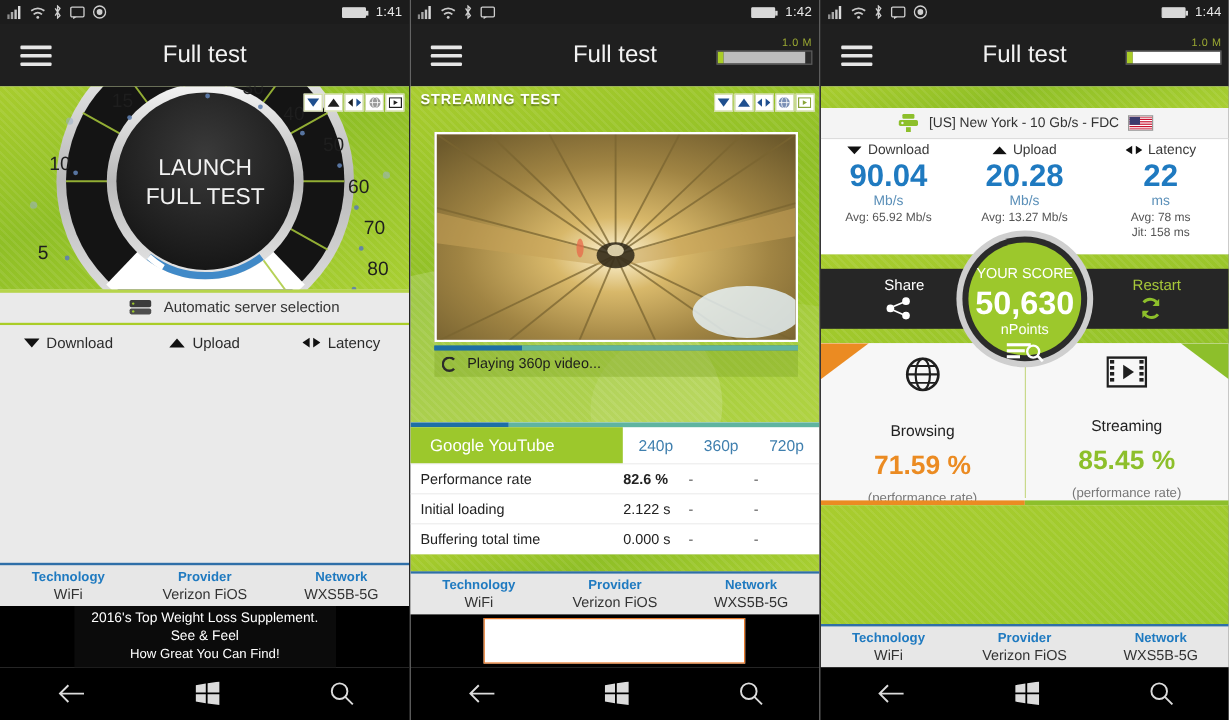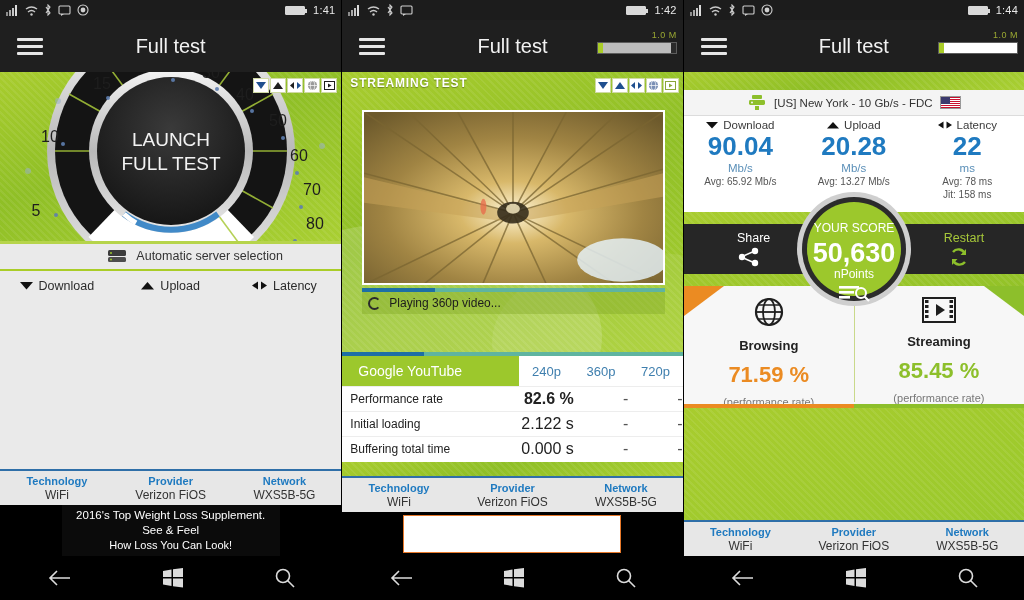--- a/index.html
+++ b/index.html
@@ -178,21 +178,21 @@
   .st-topbar .a { width: 24%; background: #1d6fa5; }
   .st-topbar .b { flex: 1; background: #5fb4a0; }
   .st-head { display: flex; height: 30px; align-items: stretch; }
   .st-head .name {
     width: 177px; background: #9cc82c; color: #fff; font-size: 14px;
     display: flex; align-items: center; padding-left: 16px;
   }
   .st-head .q { flex: 1; display: flex; align-items: center; justify-content: center; font-size: 13px; color: #3f7fae; }
   .st-row { display: flex; height: 25px; align-items: center; border-top: 1px solid #ededed; }
   .st-row .lbl { width: 177px; font-size: 12px; color: #222; padding-left: 8px; }
-  .st-row .val { flex: 1; text-align: right; font-size: 16px; color: #222; }
+  .st-row .val { flex: 1; text-align: left; font-size: 12px; color: #222; }
   .st-row .val.strong { font-weight: bold; }
   .st-row .val.dash { color: #555; }
 
   
   .p3-server {
     flex: 0 0 26px; background: #f4f4f4;
     display: flex; align-items: center; justify-content: center; gap: 7px;
     font-size: 11.5px; color: #333; border-bottom: 1px solid #dcdcdc;
   }
   .flag { width: 21px; height: 13px; position: relative; overflow: hidden; border: .5px solid #999; }
@@ -224,21 +224,21 @@
     position: absolute; left: 50%; top: 50%; transform: translate(-50%,-50%);
     z-index: 5;
   }
   .p3-cards { flex: 0 0 120px; display: flex; position: relative; background: #f7f7f7; }
   .p3-cards .card { flex: 1; position: relative; text-align: center; padding-top: 10px; overflow: hidden; }
   .p3-cards .card .corner {
     position: absolute; top: 0; width: 0; height: 0;
   }
   .corner.orange { left: 0; border-top: 30px solid #eb8b22; border-right: 40px solid transparent; }
   .corner.green { right: 0; border-top: 30px solid #8dbf2b; border-left: 40px solid transparent; }
-  .p3-cards .ctitle { font-size: 13px; color: #222; margin-top: 6px; font-weight: bold; }
+  .p3-cards .ctitle { font-size: 13px; color: #222; margin-top: 18px; }
   .p3-cards .cval { font-size: 22px; font-weight: bold; margin-top: 9px; }
   .p3-cards .cval.or { color: #eb8b22; }
   .p3-cards .cval.gr { color: #8dbf2b; }
   .p3-cards .csub { font-size: 11px; color: #777; margin-top: 8px; }
   .card-divider { position: absolute; left: 50%; top: 8px; bottom: 6px; width: 1px; background: #c9d98a; }
   .card-bottom { position: absolute; left: 0; right: 0; bottom: 0; height: 4px; display: flex; }
   .card-bottom .o { flex: 1; background: #eb8b22; }
   .card-bottom .g { flex: 1; background: #8dbf2b; }
   .p3-greenstrip {
     flex: 1 1 auto; position: relative;
@@ -456,21 +456,21 @@
     </div>
     <div class="cell">
       <span class="k">Network</span>
       <span class="v">WXS5B-5G</span>
     </div>
   </div>
 
   <div class="adband">
     <div class="ad-text">
       <span>2016's Top Weight Loss Supplement. See &amp; Feel</span>
-      <span class="l2">How Loss You Can Look!</span>
+      <span class="l2">How Great You Can Find!</span>
     </div>
   </div>
 
   <div class="navbar">
     <svg width="26" height="20" viewBox="0 0 26 20">
       <path d="M24 10 L4 10 M11 3 L4 10 L11 17" stroke="#dcdcdc" stroke-width="1.6" fill="none"></path>
     </svg>
     <svg width="20" height="20" viewBox="0 0 20 20">
       <path d="M0 3 L8.5 1.6 L8.5 9 L0 9 Z M10 1.3 L20 0 L20 9 L10 9 Z M0 10.5 L8.5 10.5 L8.5 18 L0 16.6 Z M10 10.5 L20 10.5 L20 19.5 L10 18.2 Z" fill="#dcdcdc"></path>
     </svg>

